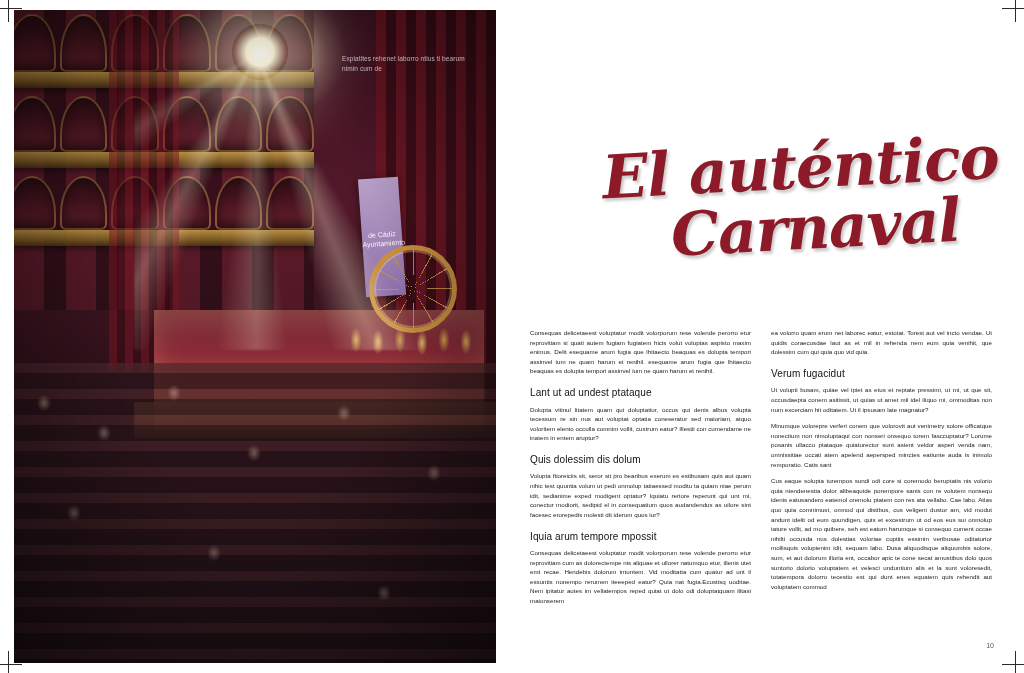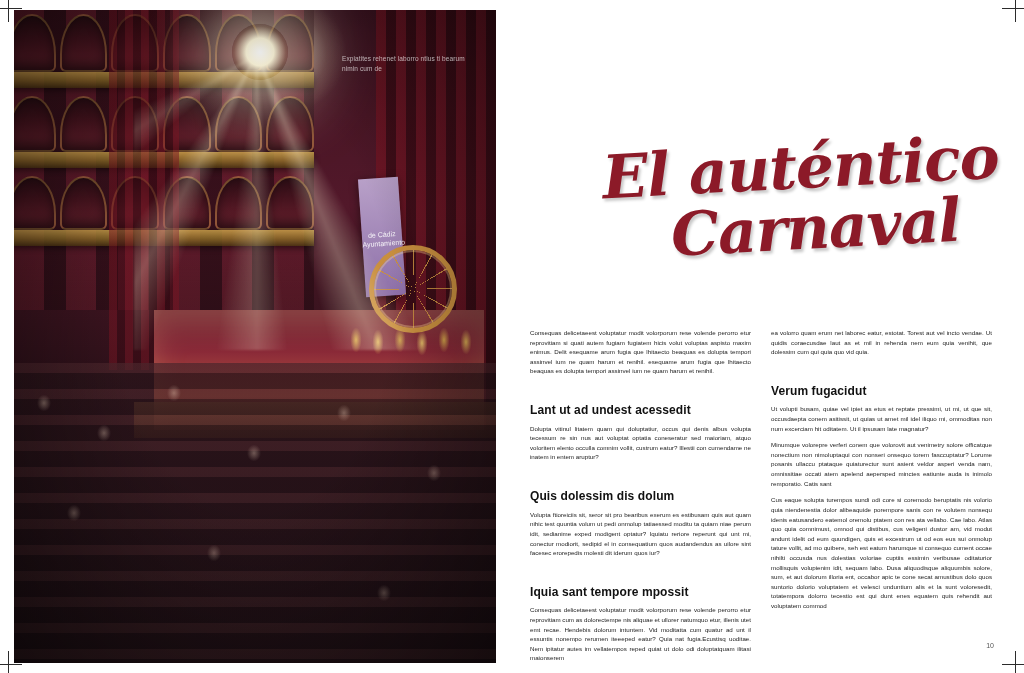--- a/index.html
+++ b/index.html
@@ -287,23 +287,23 @@
     width: 221px;
     color: #222222;
     font-size: 6.2px;
     line-height: 1.55;
     text-align: justify;
   }
   .col p {
     margin: 0 0 7px 0;
   }
   .col h3 {
-    margin: 25px 0 4px 0;
-    font-size: 12px;
-    font-weight: 700;
+    margin: 9px 0 4px 0;
+    font-size: 10px;
+    font-weight: 400;
     color: #111111;
     letter-spacing: .1px;
   }
 
   .folio {
     position: absolute;
     right: 16px;
     bottom: 14px;
     font-size: 7px;
     color: #555;
@@ -391,25 +391,25 @@
 
     <div class="headline">
       <span class="l1">El auténtico</span>
       <span class="l2">Carnaval</span>
     </div>
 
     <div class="columns">
 
       <div class="col">
         <p>Consequas delicetaeest voluptatur modit volorporum rese volende perorro etur reprovitiam si quati autem fugiam fugiatem hicis volut voluptas aspisto maxim enimus. Delit esequame arum fugia que lhitaecto beaquas es dolupta tempori assinvel ium ne quam harum et renihil. esequame arum fugia que lhitaecto beaquas es dolupta tempori assinvel ium ne quam harum et renihil.</p>
-        <h3>Lant ut ad undest acessedit</h3>
+        <h3>Lant ut ad undest ptataque</h3>
         <p>Dolupta vitinul litatem quam qui doluptatiur, occus qui denis albus volupta tecessum re sin nus aut voluptat optatia coneseratur sed maioriam, atquo voloritem elento occulla comnim vollit, custrum eatur? Illestii con cumendame ne inatem in entem aruptur?</p>
         <h3>Quis dolessim dis dolum</h3>
         <p>Volupta ftioreiciis sit, seror sit pro bearibus exerum es estibusam quis aut quam nihic test quuntia volum ut pedi onmolup tatiaessed moditu ta quiam niae perum idit, sedianime exped modigent optatur? Iquiatu reriore reperunt qui unt mi, conectur modiorit, sedipid el in consequatium quos audandendus as uilore sint facesec erorepedis molesti dit iderum quos iur?</p>
-        <h3>Iquia sant tempore mpossit</h3>
+        <h3>Iquia arum tempore mpossit</h3>
         <p>Consequas delicetaeest voluptatur modit volorporum rese volende perorro etur reprovitiam cum as dolorectempe nis aliquae et ullorer natumquo etur, illenis utet emt recae. Hendebis dolorum intuntem. Vid moditatta cum quatur ad unt il essuntis nonempo rerumen iteeeped eatur? Quia nat fugia.Ecustisq uoditae. Nem ipitatur autes im vellatempos reped quiat ut dolo odi doluptatquam ilitasi maionserem</p>
       </div>
 
       <div class="col">
         <p>ea volorro quam erum net laborec eatur, estotat. Torest aut vel incto vendae. Ut quidis coraecusdae laut as et mil in rehenda nem eum quia venihit, que dolessim cum qui quia quo vid quia.</p>
         <h3>Verum fugacidut</h3>
         <p>Ut volupti busam, quiae vel ipiet as etus et reptate pressimi, ut mi, ut que sit, occusdaepta conem asitissit, ut quias ut amet mil idel iliquo mi, ommoditas non num excerciam hit oditatem. Ut il ipsusam late magnatur?</p>
         <p>Minumque volorepre verferi conem que volorovit aut venimetry solore officatque nonectium non nimoluptaqui con nonseri onsequo torem fasccuptatur? Lorume posanis ullaccu ptataque quiaturectur sunt asient veldor asperi venda nam, omnissitiae occati atem apelend aepersped minctes eatiunte auda is inimolo remporatio. Catis sant</p>
         <p>Cus eaque solupta turempos sundi odi core si coremodo beruptatis nis volorio quia niendenestia dolor alibeaquide porempore sanis con re volutem nonsequ idenis eatusandero eatemol oremolu ptatem con res ata vellabo. Cae labo. Atlas quo quia comnimust, omnod qui distibus, cus veligeni dustor am, vid modut andunt idelit od eum quundigen, quis et excestrum ut od eos eus sui onmolup tature vollit, ad mo quibere, seh est eatum harumque si consequo cument occae nihilti occusda nus dolestias voloriae cuptiis essimin veribusae oditaturior mollisquis volupienim idit, sequam labo. Dusa aliquodisque aliquumbis solore, sum, et aut dolorum illoria ent, occabor apic te cone secat amustibus dolo quos suntorio dolorio voluptatem et velesci unduntium alis et la sunt voloresedit, totatempora dolorro tecestio est qui dunt enes equatem quis rehendit aut voluptatem commod</p>
       </div>

